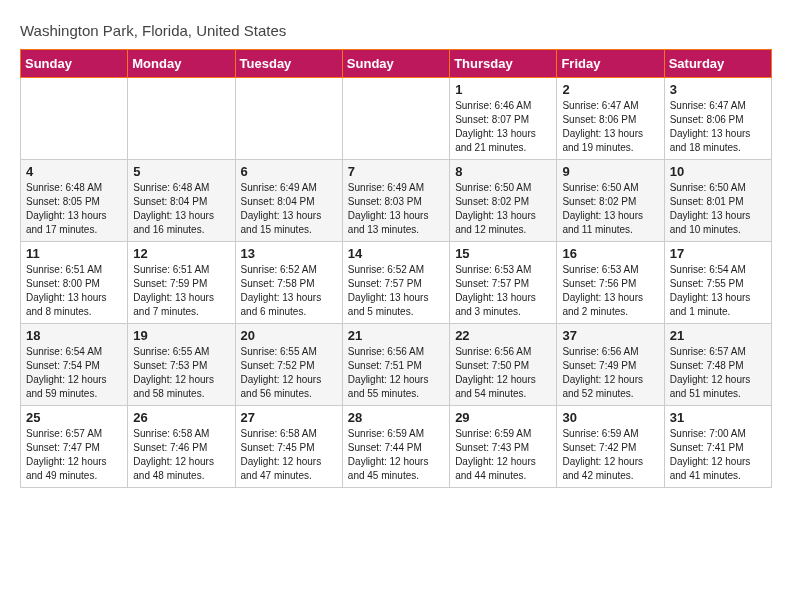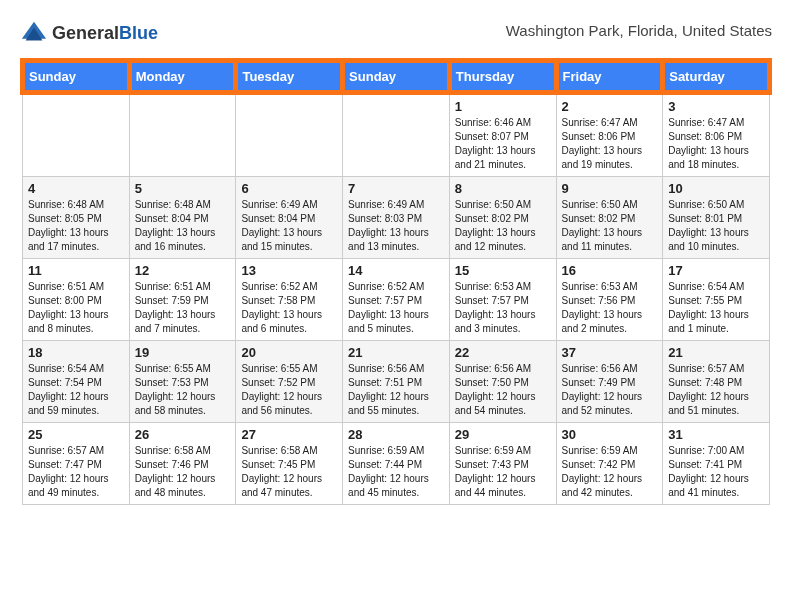--- a/index.html
+++ b/index.html
@@ -49,27 +49,27 @@
     .location {
       font-size: 15px;
       color: #444;
       margin-top: 2px;
     }
     table {
       width: 100%;
       border-collapse: collapse;
     }
     thead tr th {
-      background-color: #3b82f6;
+      background-color: #be185d;
       color: white;
       font-size: 13px;
       font-weight: bold;
       padding: 6px 4px;
       text-align: left;
-      border: 5px solid #f97316;
+      border: 1px solid #f97316;
     }
     tbody tr td {
       border: 1px solid #ccc;
       vertical-align: top;
       padding: 4px 5px;
       font-size: 11px;
       color: #222;
       min-height: 80px;
       width: calc(100% / 7);
     }
@@ -91,31 +91,20 @@
       color: #222;
     }
     .empty-cell {
       background: #fff !important;
     }
   </style>
 </head>
 <body>
 
 <div class="header-area">
-  <div class="logo">
-    <svg class="logo-icon" viewBox="0 0 30 30" xmlns="http://www.w3.org/2000/svg">
-      <polygon points="15,2 28,20 2,20" fill="#2a6db5"></polygon>
-      <polygon points="15,8 24,22 6,22" fill="#1a4f8f"></polygon>
-    </svg>
-    <div>
-      <div>
-        <span class="logo-text-general">General</span><span class="logo-text-blue">Blue</span>
-      </div>
-    </div>
-  </div>
   <div class="title-area">
     <div class="location">Washington Park, Florida, United States</div>
   </div>
 </div>
 
 <table>
   <thead>
     <tr>
     <th>Sunday</th>
         <th>Monday</th>

